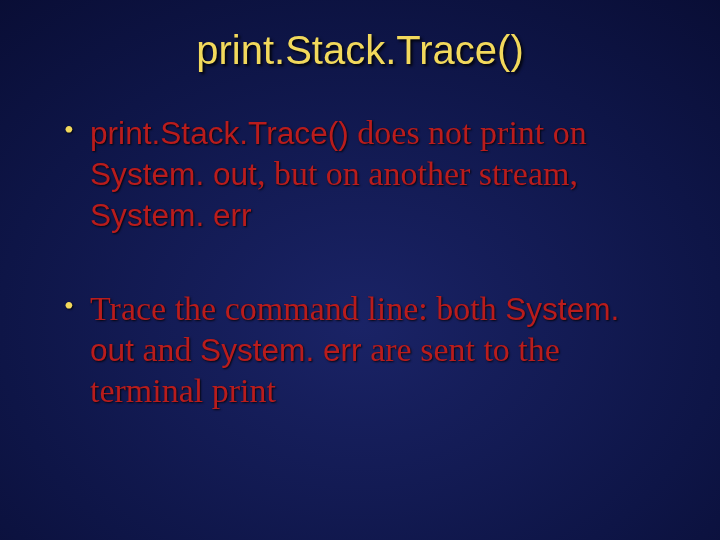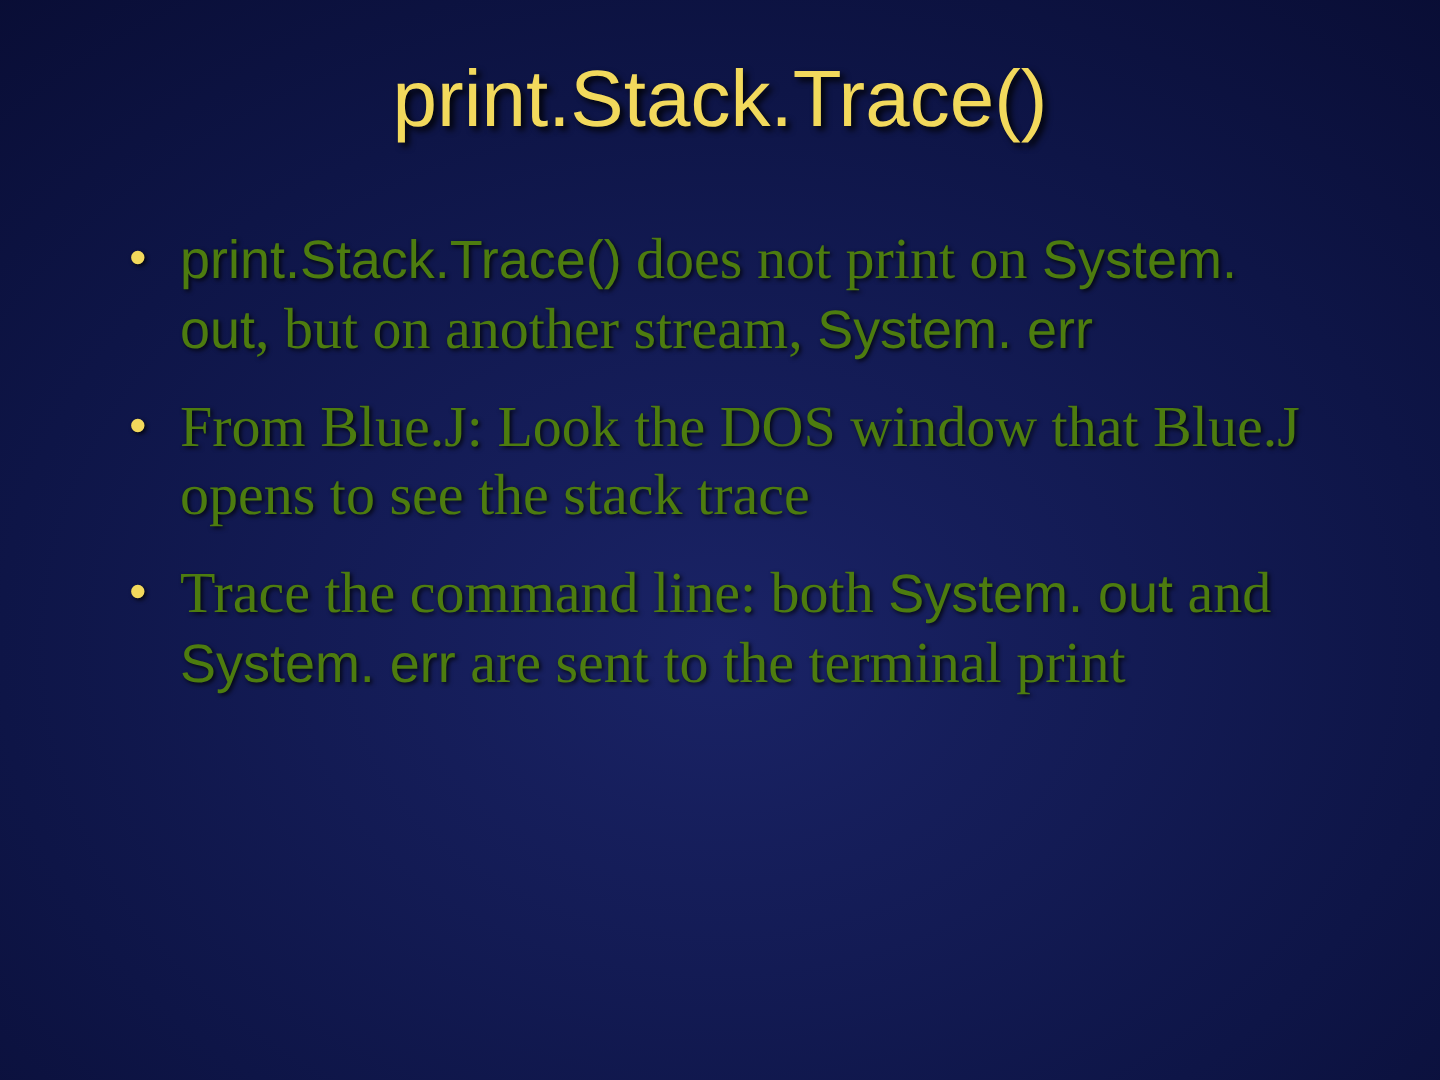--- a/index.html
+++ b/index.html
@@ -30,24 +30,25 @@
     font-weight: normal;
   }
   ul.bullets {
     list-style: none;
     margin: 0;
     padding: 0 0 0 10px;
   }
   ul.bullets > li {
     position: relative;
     padding: 0 0 14px 30px;
-    font-size: 29px;
+    font-size: 34px;
     line-height: 1.2;
-    color: #4d7c0f;
+    color: #b91c1c;
     text-shadow: 1px 1px 2px rgba(0,0,0,0.8);
+    margin-top: 40px;
   }
   ul.bullets > li::before {
     content: "•";
     position: absolute;
     left: 4px;
     top: 0;
     color: #f2d95c;
     font-size: 28px;
     line-height: 1.2;
   }
@@ -60,19 +61,16 @@
 <body>
 
 <div class="slide">
   <h1 class="title">print.Stack.Trace()</h1>
 
   <ul class="bullets">
     <li>
       <span class="sans">print.Stack.Trace()</span><span> does not print on </span><span class="sans">System. out</span><span>, but on another stream, </span><span class="sans">System. err</span>
     </li>
     <li>
-      <span>From Blue.J: Look the DOS window that Blue.J opens to see the stack trace</span>
-    </li>
-    <li>
       <span>Trace the command line: both </span><span class="sans">System. out</span><span> and </span><span class="sans">System. err</span><span> are sent to the terminal print</span>
     </li>
   </ul>
 </div>
 
 </body></html>

